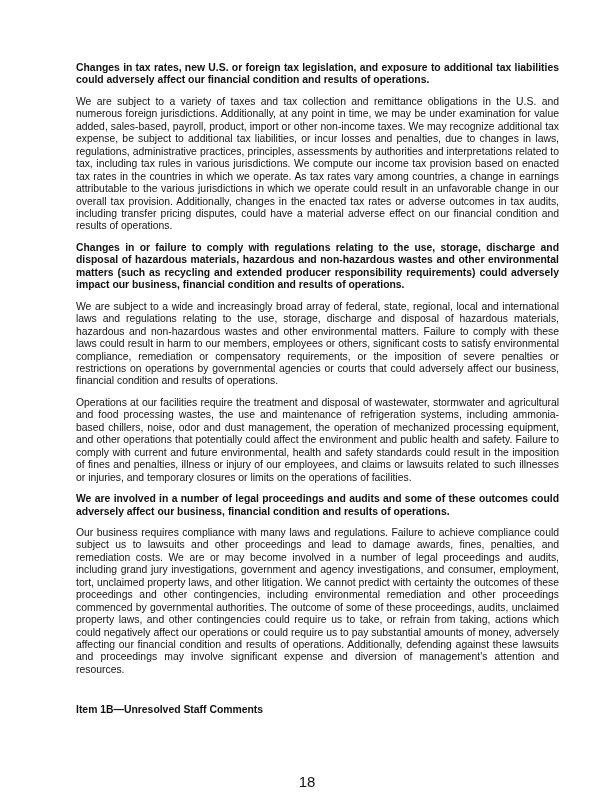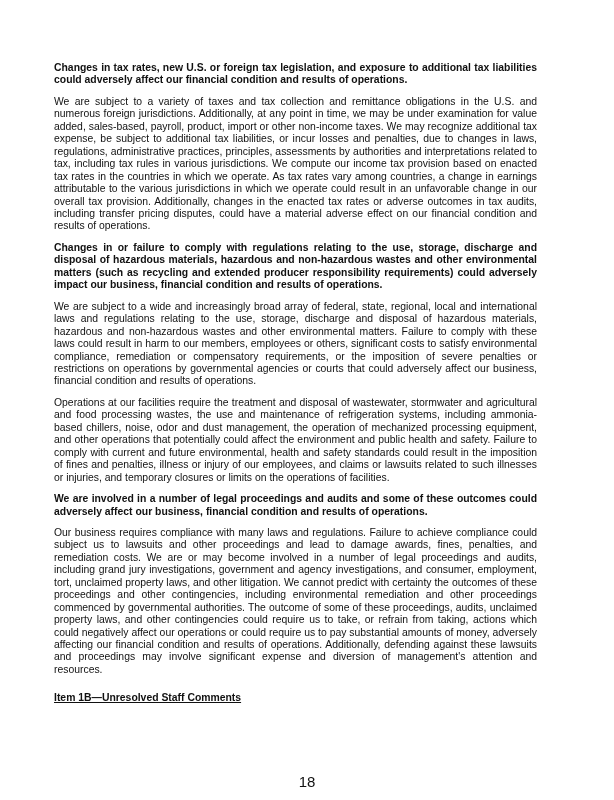--- a/index.html
+++ b/index.html
@@ -1,29 +1,29 @@
 <!DOCTYPE html>
 <html><head>
 <meta charset="utf-8">
 <style>
   html, body { margin: 0; padding: 0; background: #ffffff; }
   body { width: 614px; height: 800px; position: relative; overflow: hidden; }
   .page {
     position: absolute;
-    left: 54px;
+    left: 76px;
     top: 62px;
     width: 483px;
     font-family: "Liberation Sans", sans-serif;
     font-size: 10.4px;
     line-height: 12.45px;
     color: #111111;
   }
   .page p { margin: 0 0 9px 0; text-align: justify; text-align-last: left; }
   .page p.h { font-weight: bold; }
-  .page p.item { margin-top: 16px; margin-bottom: 9px; font-weight: bold; text-decoration: underline; }
+  .page p.item { margin-top: 28px; margin-bottom: 9px; font-weight: bold; }
   .pagenum {
     position: absolute;
     top: 773px;
     left: 0;
     width: 614px;
     text-align: center;
     font-family: "Liberation Sans", sans-serif;
     font-size: 15px;
     color: #111111;
   }

